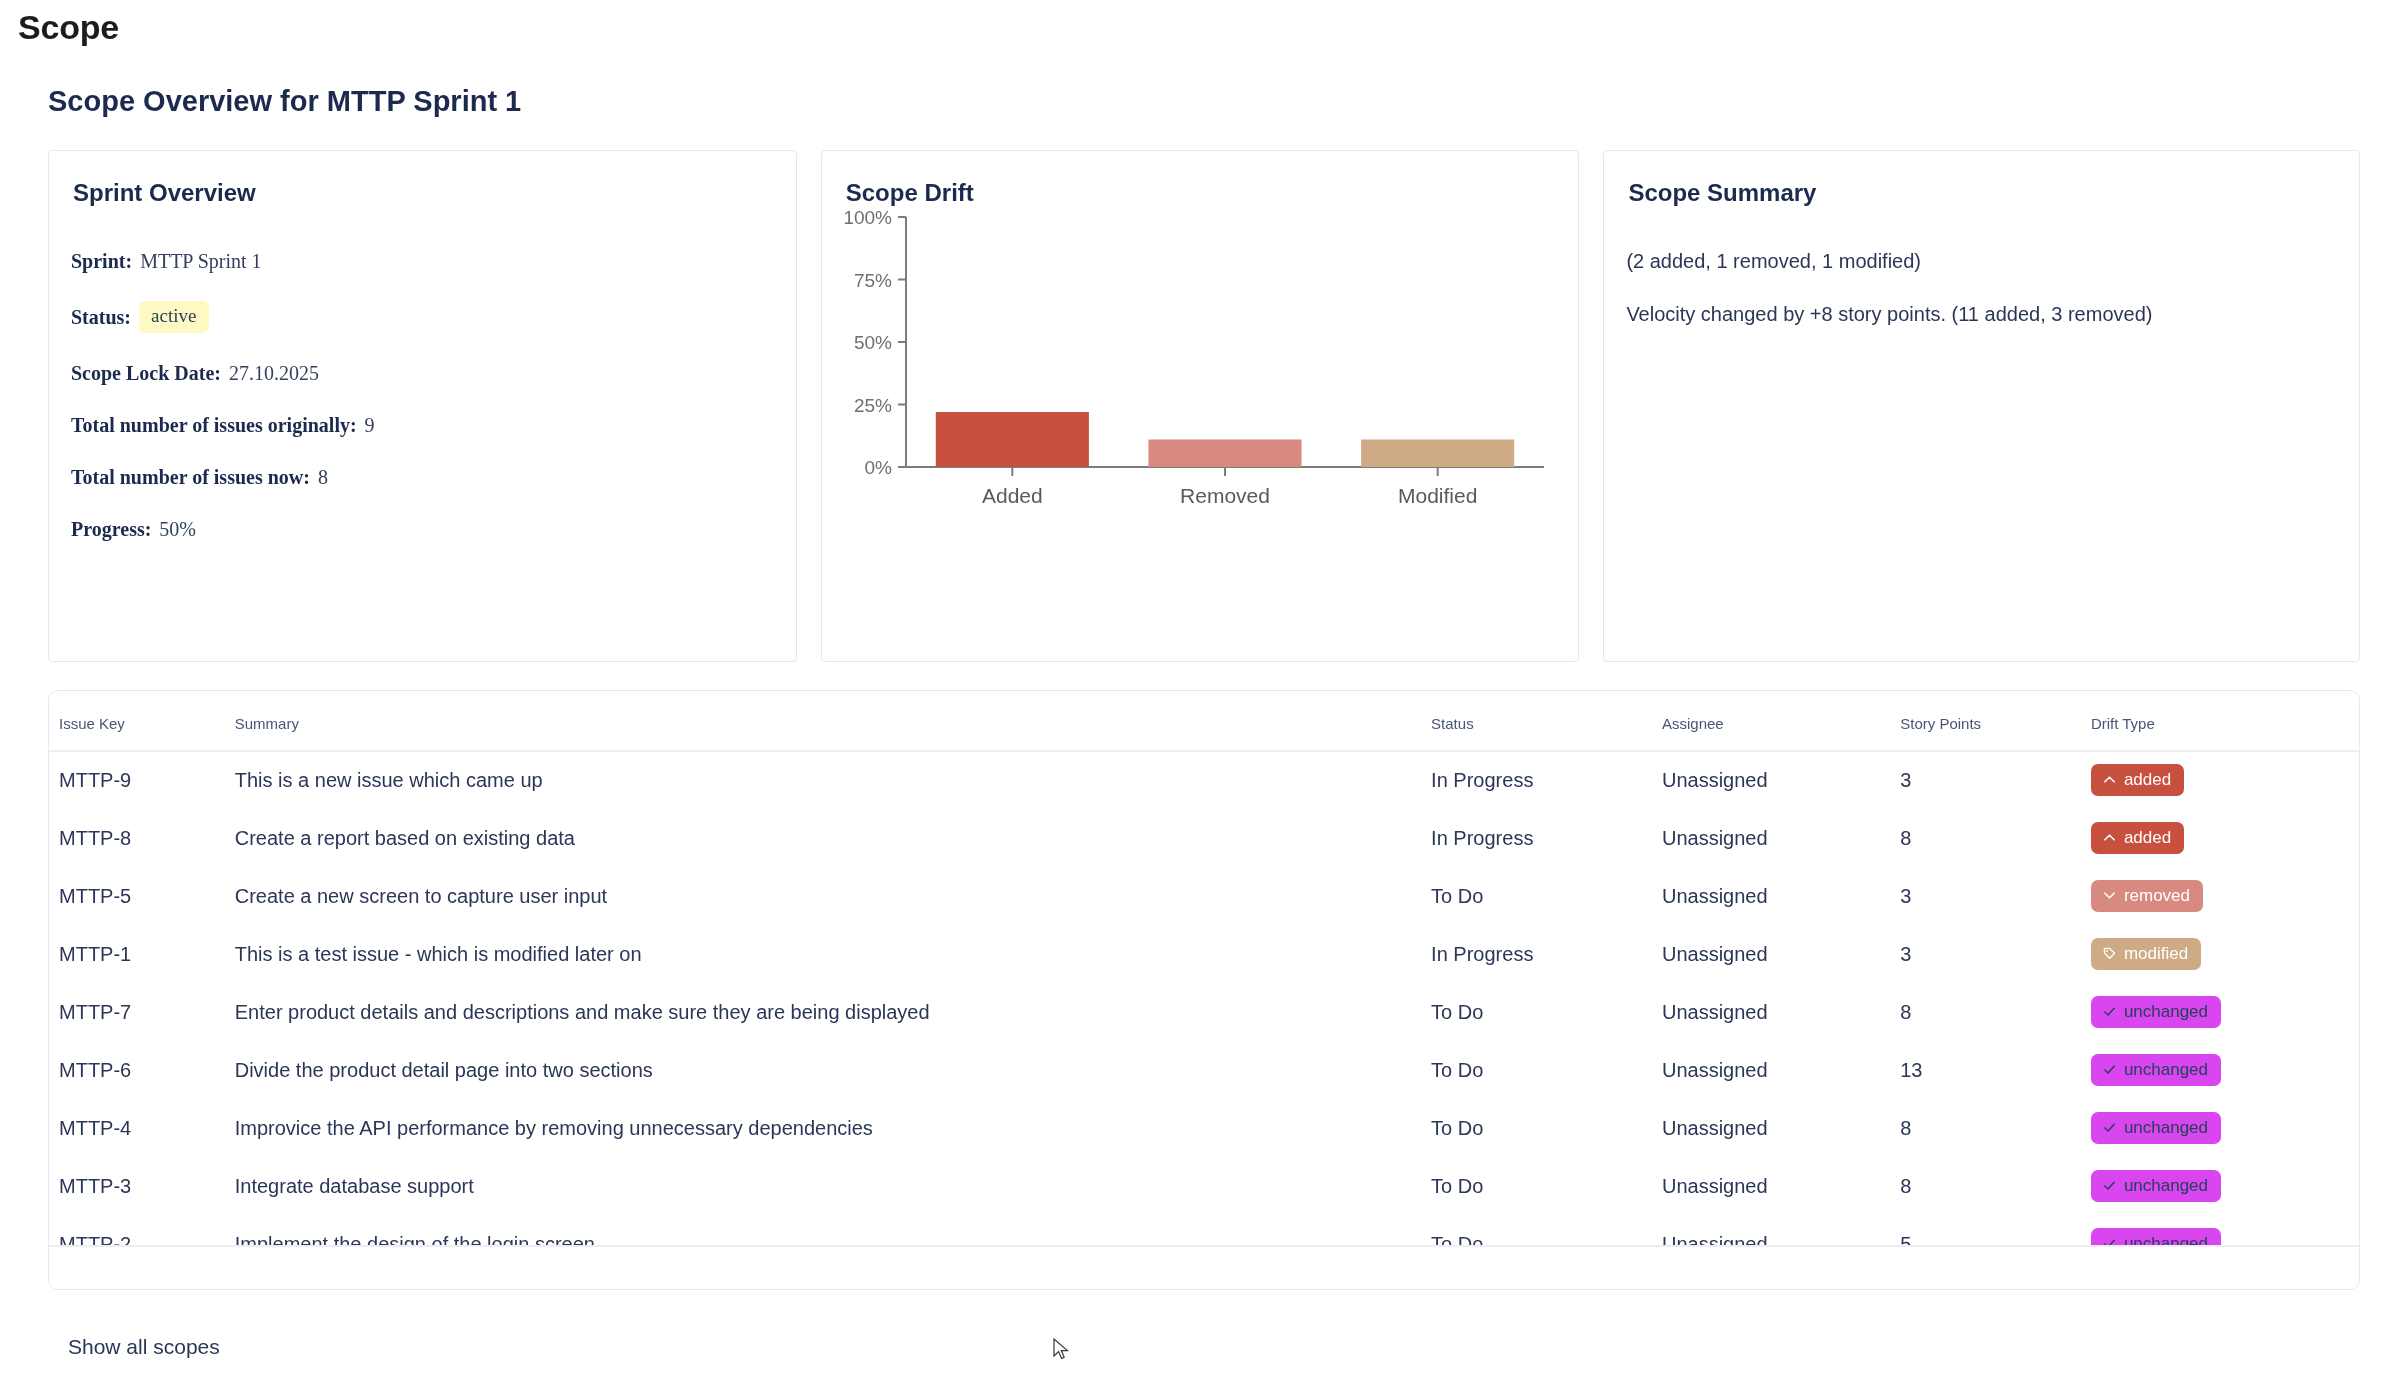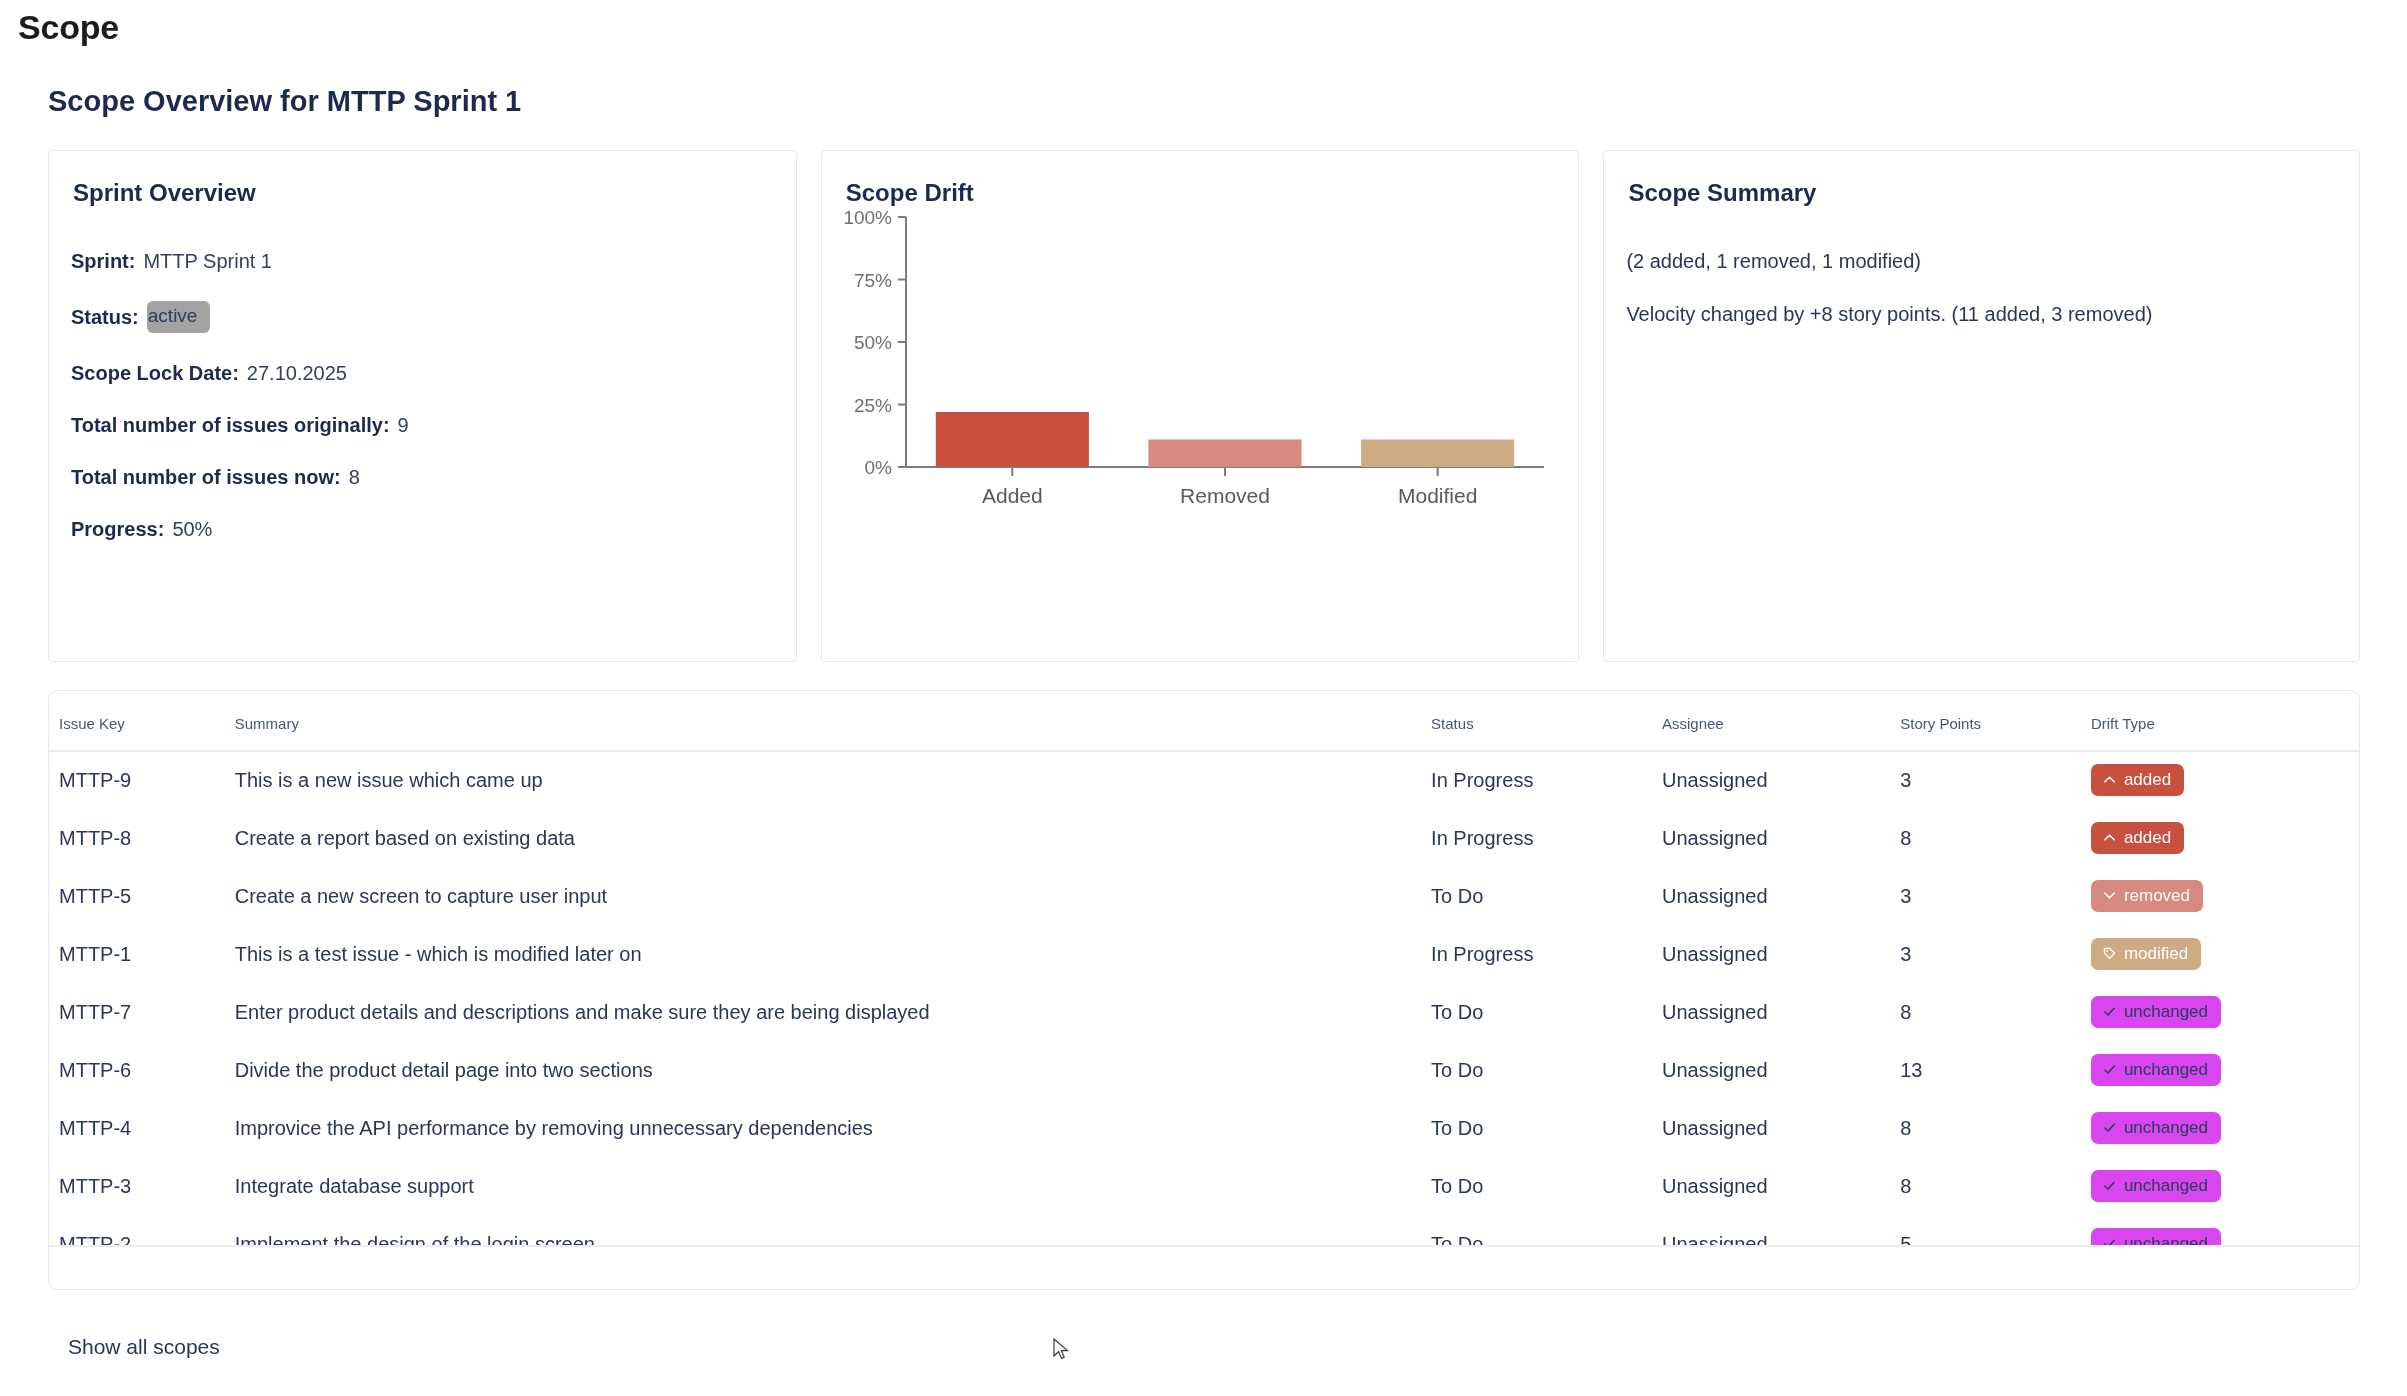--- a/index.html
+++ b/index.html
@@ -40,35 +40,35 @@
   .card-sprint   { width: 760px; }
   .card-drift    { width: 770px; }
   .card-summary  { width: 768px; }
 
   .card-title {
     font-size: 24px; font-weight: 700; color: #1c2a4e;
     margin: 0 0 10px 0; padding-left: 2px;
   }
 
   
-  .kv-list { margin-top: 42px; }
+  .kv-list { margin-top: 42px; font-family: Liberation Serif, serif; }
   .kv {
     font-size: 20px; color: #2b3658;
     margin-bottom: 28px;
     line-height: 1.2;
     display: flex; align-items: center; gap: 8px;
   }
   .kv .k { font-weight: 700; color: #1c2a4e; }
   .kv .v { font-weight: 400; color: #33405f; }
   .status-pill {
     display: inline-block;
-    background: #a3a3a3;
+    background: #fef9c3;
     color: #28415c;
     border-radius: 6px;
-    padding: 5px 13px 6px 1px;
+    padding: 5px 13px 6px 12px;
     font-size: 19px;
     line-height: 1.1;
   }
 
   
   .chart-wrap { position: absolute; left: 12px; top: 48px; width: 740px; height: 400px; }
   .chart-svg { display: block; }
 
   
   .sum-list { margin-top: 42px; }

